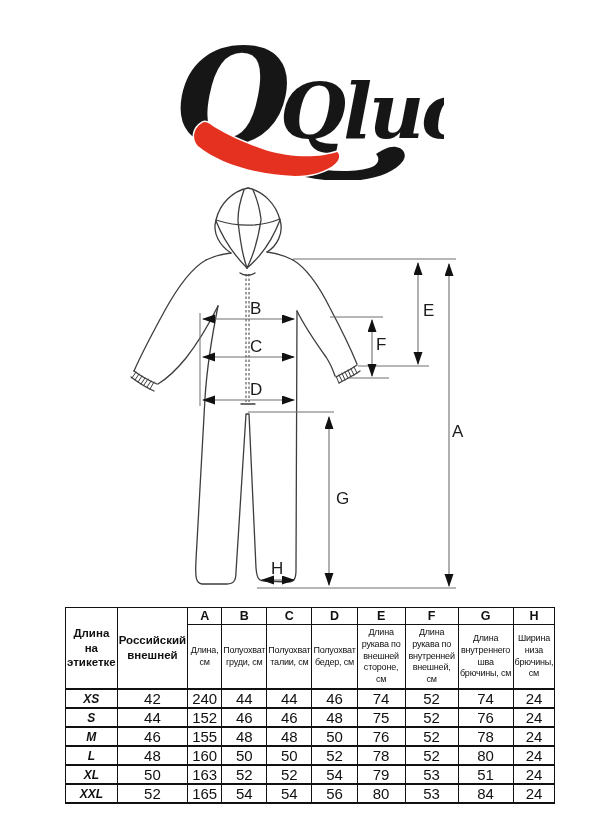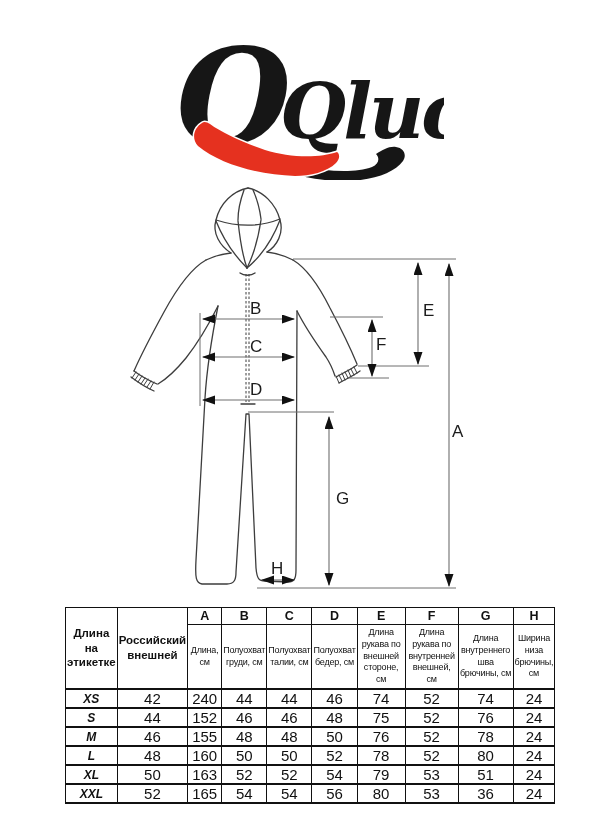--- a/index.html
+++ b/index.html
@@ -241,20 +241,20 @@
         </tr>
         <tr class="data">
           <td class="sizelab">XXL</td>
           <td>52</td>
           <td>165</td>
           <td>54</td>
           <td>54</td>
           <td>56</td>
           <td>80</td>
           <td>53</td>
-          <td>36</td>
+          <td>84</td>
           <td>24</td>
         </tr>
       </tbody>
     </table>
   </div>
 
 </div>
 
 </body></html>

